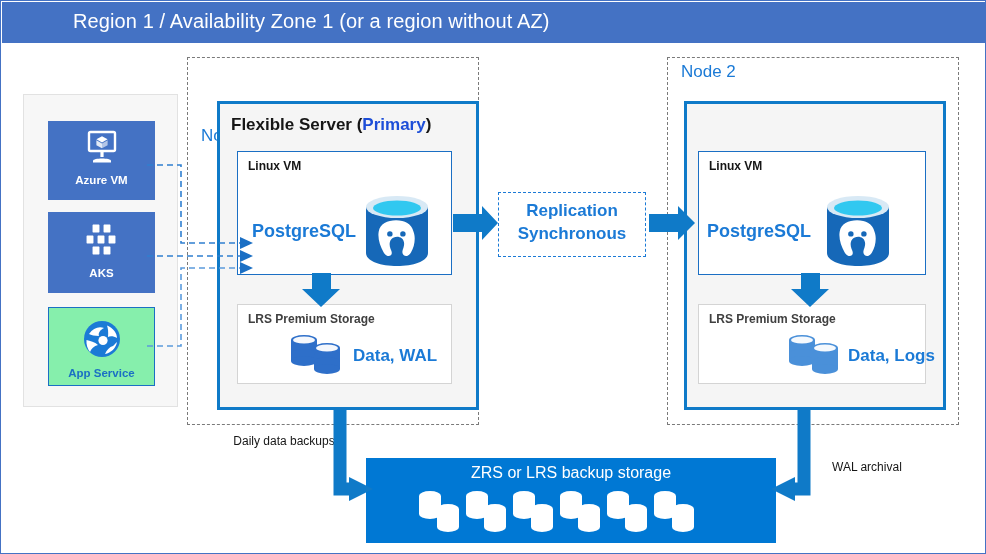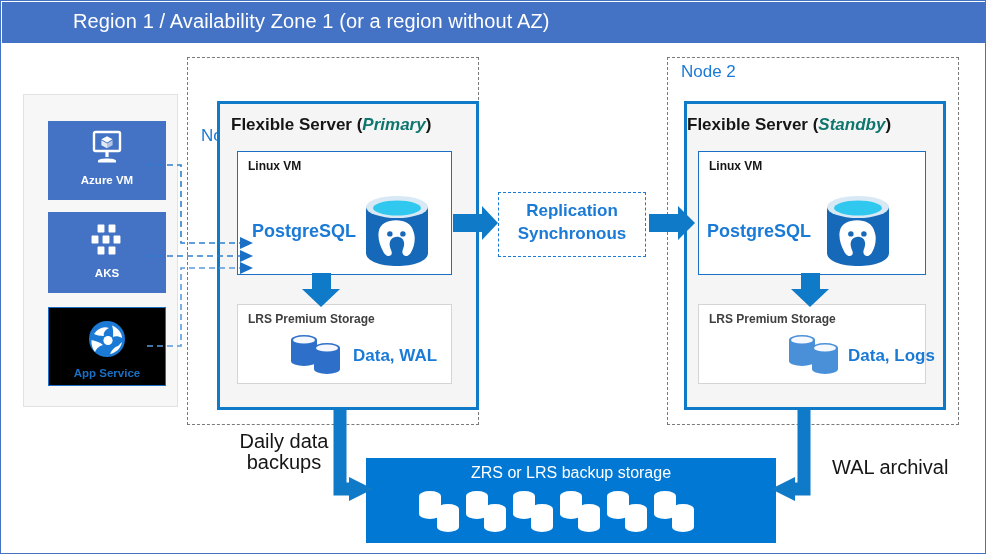--- a/index.html
+++ b/index.html
@@ -23,25 +23,25 @@
     position:absolute;left:24px;top:9px;
     font-size:20px;color:#fff;letter-spacing:.1px;white-space:nowrap;margin-left:48px;
   }
 
   
   .consumers-panel{
     position:absolute;left:22px;top:93px;width:155px;height:313px;
     background:#F7F7F7;border:1px solid #E2E2E2;box-sizing:border-box;
   }
   .svc-tile{
-    position:absolute;left:47px;width:118px;box-sizing:border-box;
+    position:absolute;left:47px;width:107px;box-sizing:border-box;
     text-align:center;
   }
   .svc-tile.filled{background:#4472C4;}
-  .svc-tile.outlined{background:#000000;border:1px solid #1B6FC4;}
+  .svc-tile.outlined{background:#86efac;border:1px solid #1B6FC4;}
   #tile-vm{top:120px;height:79px;}
   #tile-aks{top:211px;height:81px;}
   #tile-app{top:306px;height:79px;}
   .svc-icon{display:block;margin:9px auto 2px;}
   .svc-label{
     display:block;font-size:11.5px;font-weight:bold;line-height:13px;
   }
   .svc-tile.filled .svc-label{color:#fff;}
   .svc-tile.outlined .svc-label{color:#1B6FC4;}
 
@@ -61,21 +61,21 @@
   .server{
     position:absolute;box-sizing:border-box;
     background:#F5F5F5;border:3px solid #0F7AC8;
   }
   #server1{left:216px;top:100px;width:262px;height:309px;}
   #server2{left:683px;top:100px;width:262px;height:309px;}
   .server-title{
     position:absolute;left:14px;top:14px;
     font-size:17px;font-weight:bold;color:#161616;white-space:nowrap;
   }
-  .server-title .accent{color:#0f766e;font-style:italic;}
+  .server-title .accent{color:#1d4ed8;}
 
   
   .vmbox{
     position:absolute;box-sizing:border-box;
     background:#fff;border:1px solid #1B6FC4;
   }
   #vmbox1{left:236px;top:150px;width:215px;height:124px;}
   #vmbox2{left:697px;top:150px;width:228px;height:124px;}
   .vmbox-title{
     position:absolute;left:11px;top:8px;
@@ -130,21 +130,21 @@
     background:#0078D4;
   }
   .backup-title{
     position:absolute;left:365px;top:463px;width:410px;
     text-align:center;font-size:16px;color:#fff;
   }
   .backup-disks{position:absolute;left:417px;top:489px;}
 
   
   .flabel{
-    position:absolute;font-size:20px;color:#161616;line-height:21px;
+    position:absolute;font-size:12px;color:#161616;line-height:21px;
   }
   #lbl-daily{left:228px;top:430px;width:110px;text-align:center;}
   #lbl-wal{left:831px;top:456px;white-space:nowrap;}
 
   
   #wires{position:absolute;left:0;top:0;width:986px;height:554px;
          pointer-events:none;}
 </style>
 </head>
 <body>
@@ -260,23 +260,20 @@
         <ellipse cx="38" cy="14" rx="11" ry="3.6"></ellipse>
       </g>
     </svg>
   </div>
   <div class="store-caption" id="cap1">Data, WAL</div>
 
   <div class="node" id="node2"></div>
   <div class="node-label" style="left:680px;top:61px;">Node 2</div>
 
   <div class="server" id="server2"></div>
-  <div class="server-title" style="left:686px;top:114px;">
-    <span>Flexible Server (</span><span class="accent">Standby</span><span>)</span>
-  </div>
 
   <div class="vmbox" id="vmbox2"></div>
   <div class="vmbox-title" style="left:708px;top:158px;">Linux VM</div>
   <div class="pg-label" id="pg2">PostgreSQL</div>
   <div class="pg-icon" id="pgicon2">
     <svg width="70" height="78" viewBox="0 0 70 78">
       <path d="M4 16 L4 62 C4 70 18 75 35 75 C52 75 66 70 66 62 L66 16 Z" fill="#1668B8"></path>
       <ellipse cx="35" cy="16" rx="31" ry="11" fill="#D8E9F5"></ellipse>
       <ellipse cx="35" cy="17" rx="24" ry="7.5" fill="#31C8F0"></ellipse>
       <g fill="#fff" transform="translate(13,28) scale(0.62)">

